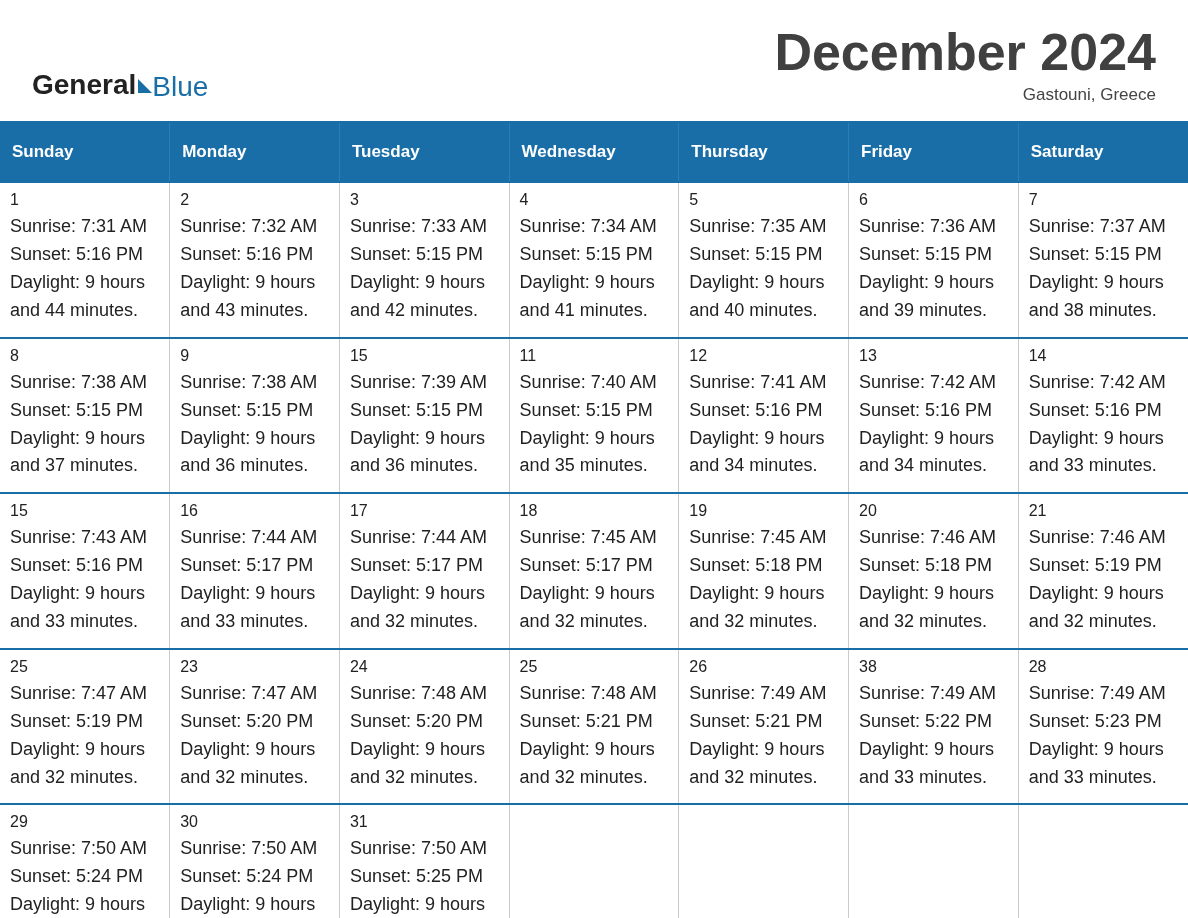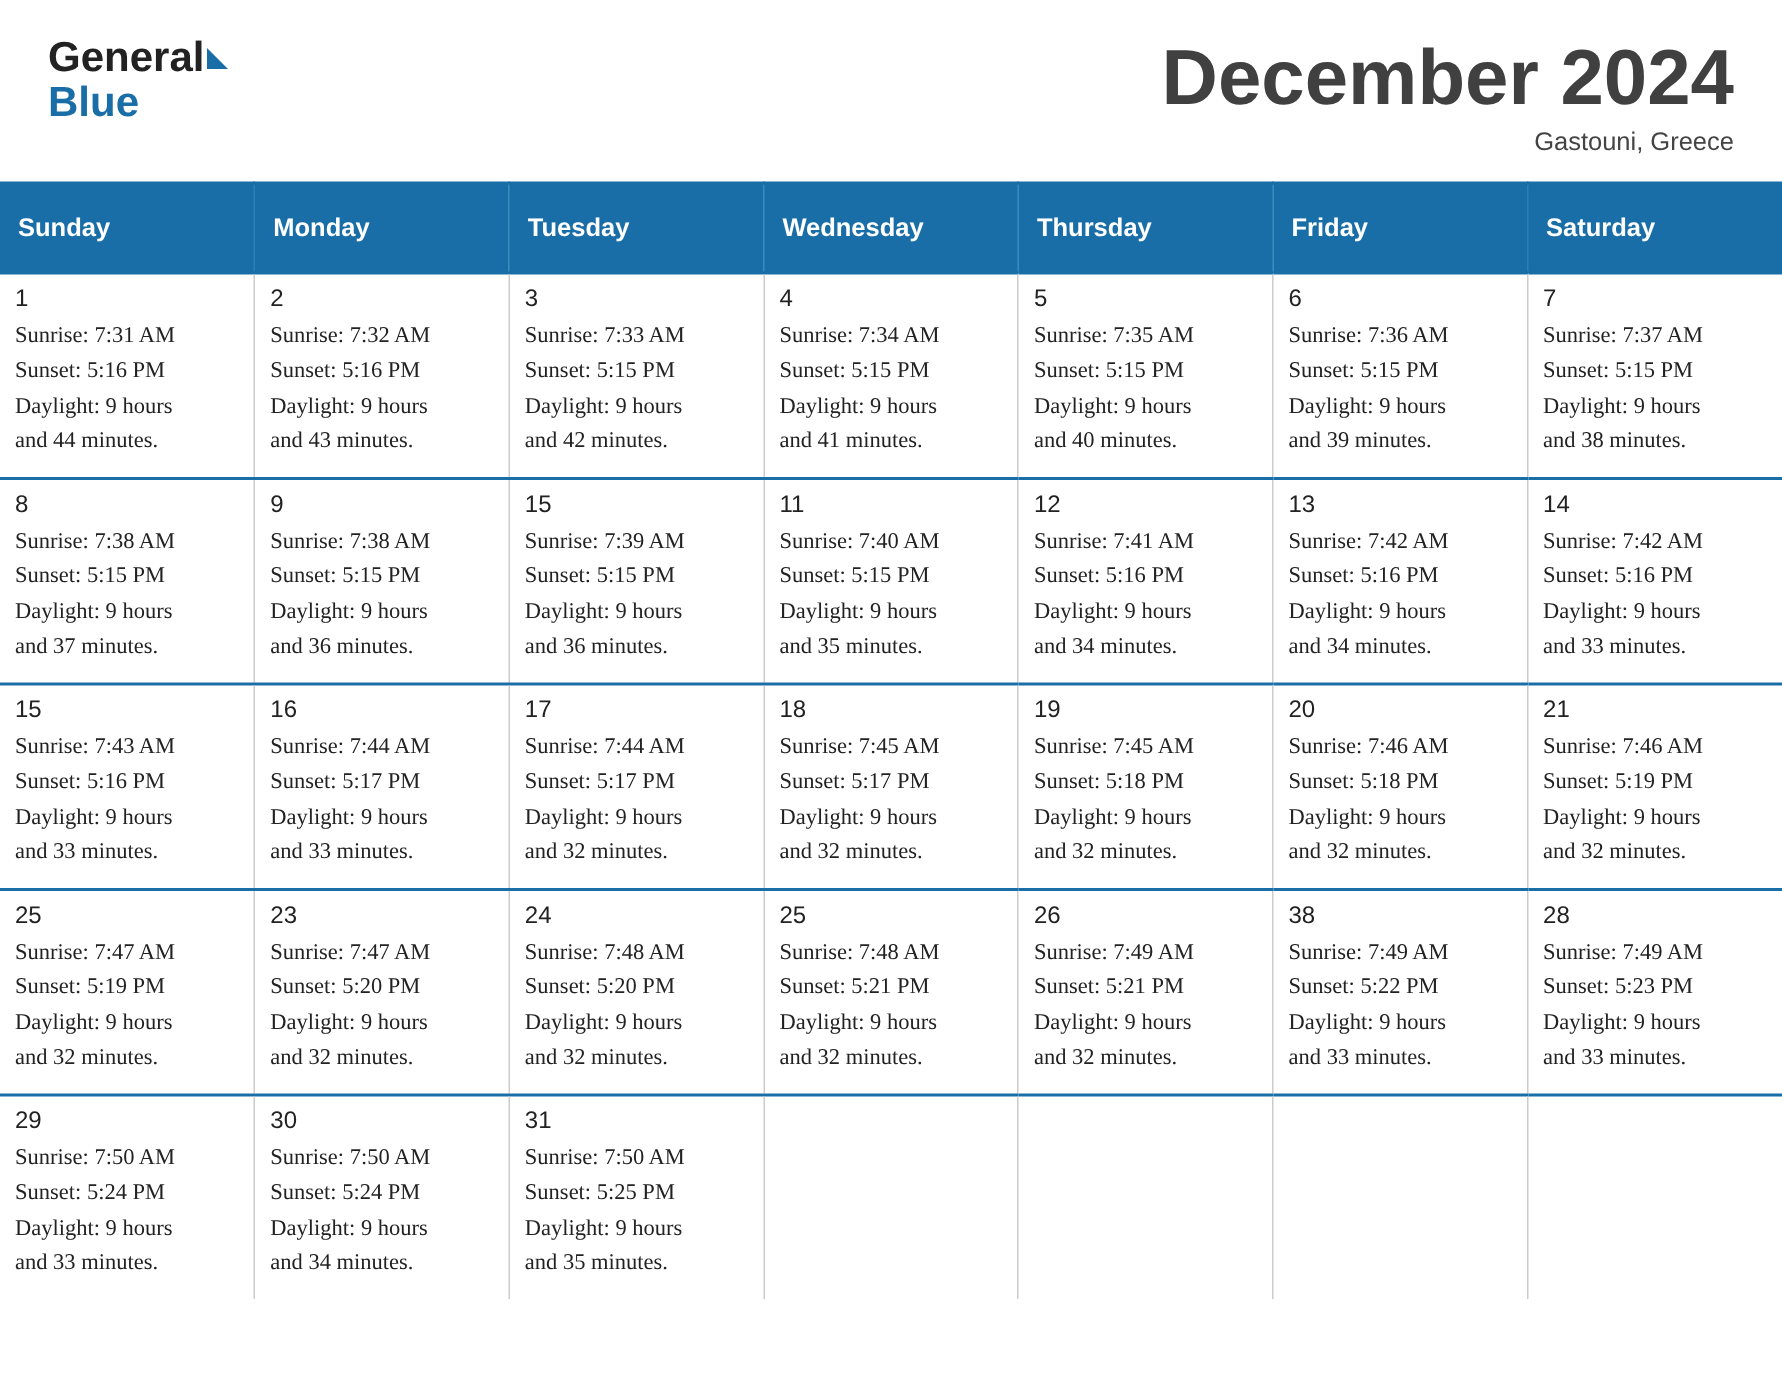--- a/index.html
+++ b/index.html
@@ -11,22 +11,22 @@
       min-height: 918px;
     }
     .header {
       display: flex;
       justify-content: space-between;
       align-items: flex-start;
       padding: 24px 32px 16px 32px;
     }
     .logo {
       display: flex;
-      flex-direction: column;
       align-items: flex-start;
+      margin-top: 47px;
     }
     .logo-top {
       display: flex;
       align-items: center;
       font-size: 28px;
       font-weight: bold;
       color: #222;
       line-height: 1;
     }
     .logo-general { color: #222; }
@@ -35,21 +35,21 @@
       border-left: 14px solid #1a6ea8;
       border-top: 14px solid transparent;
       border-bottom: 0px solid transparent;
       display: inline-block;
       margin-left: 2px;
       margin-bottom: -2px;
     }
     .logo-bottom {
       color: #1a6ea8;
       font-size: 28px;
-      font-weight: bold;
+      font-weight: normal;
       margin-left: 0;
     }
     .title-area {
       text-align: right;
     }
     .month-title {
       font-size: 52px;
       font-weight: bold;
       color: #404040;
       line-height: 1.1;
@@ -89,24 +89,23 @@
     .calendar tbody tr td:last-child {
       border-right: none;
     }
     .day-number {
       font-size: 16px;
       font-weight: normal;
       margin-bottom: 4px;
       display: block;
     }
     .day-info {
-      font-size: 15px;
+      font-size: 18px;
       line-height: 1.55;
       color: #222;
-      font-family: Liberation Serif, serif;
     }
     .calendar tbody tr td.empty {
       background: #fff;
     }
   </style>
 </head>
 <body>
 
 <div class="header">
   <div class="logo">

